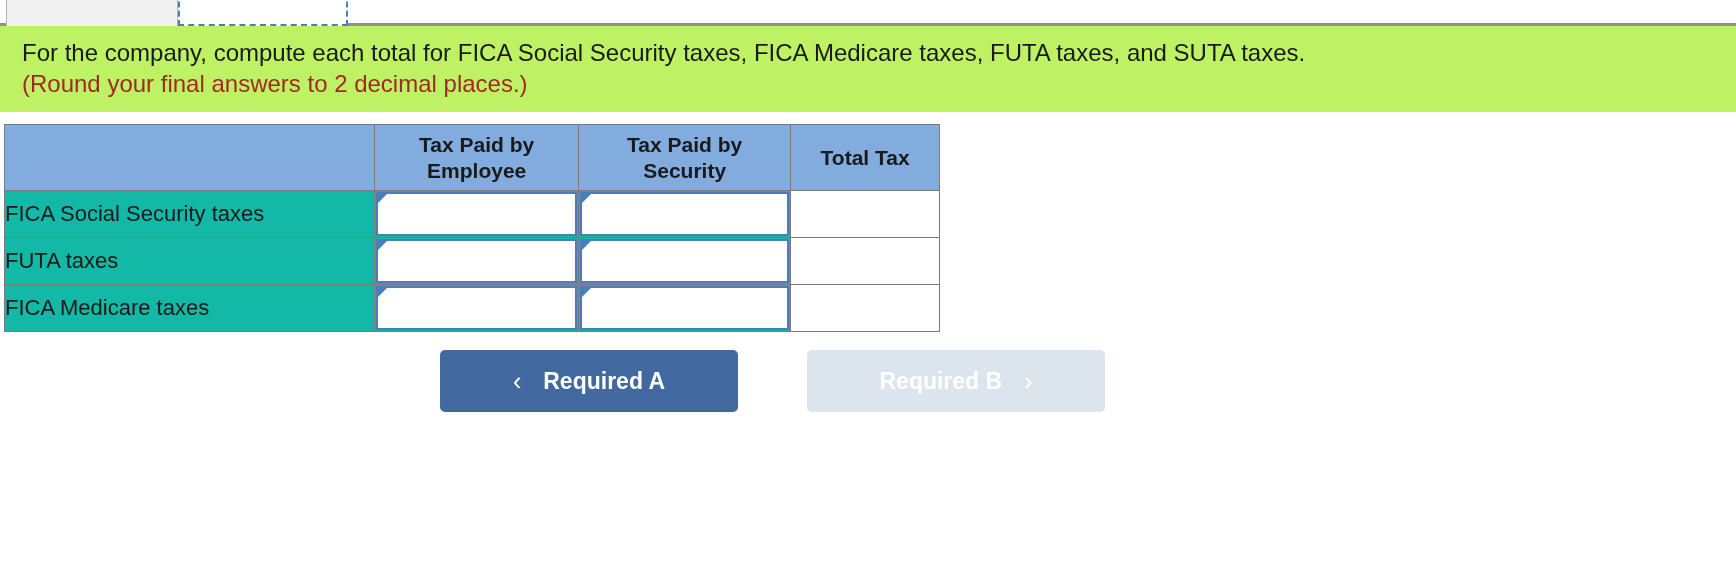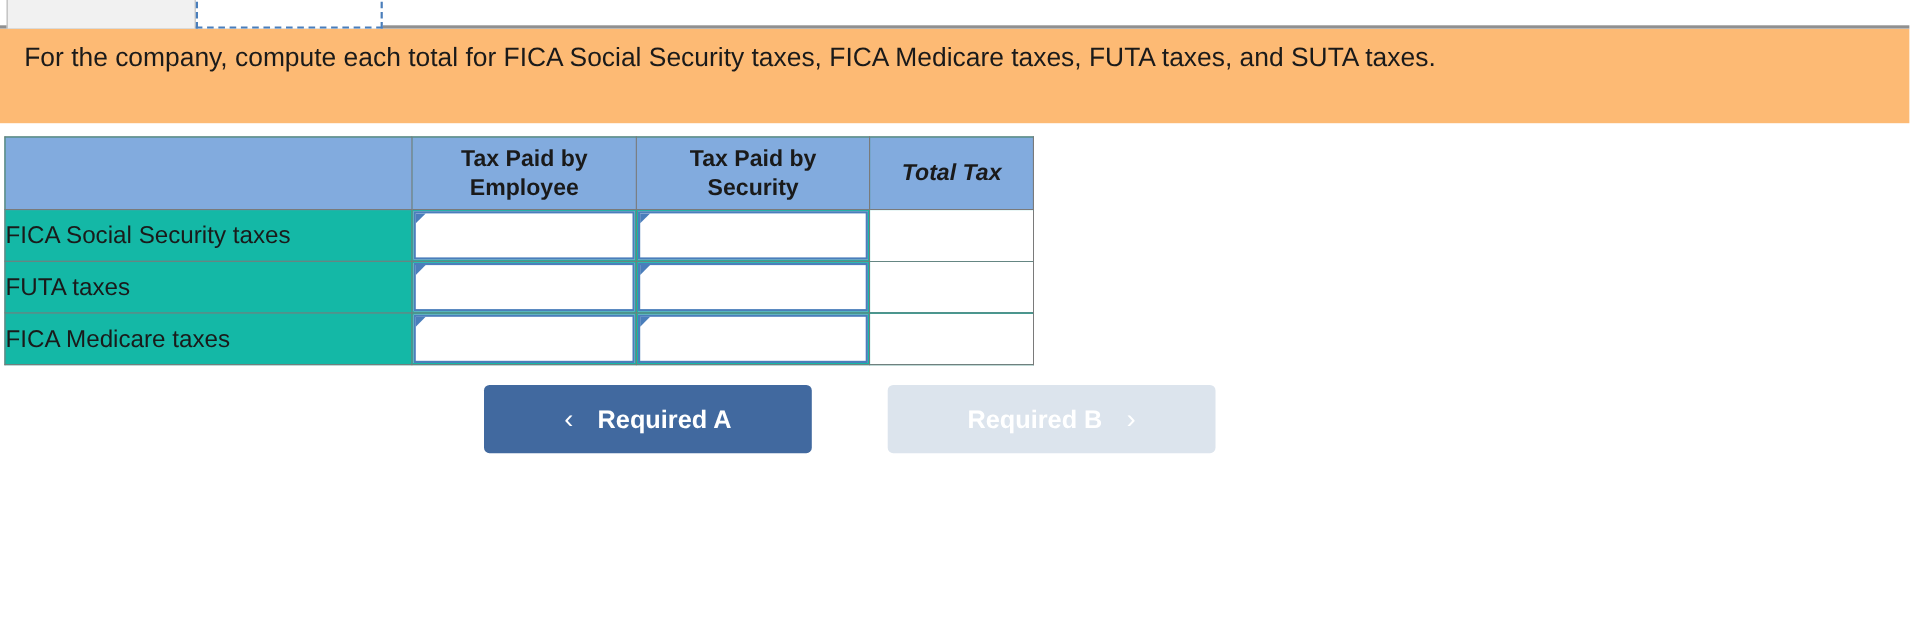--- a/index.html
+++ b/index.html
@@ -42,21 +42,21 @@
     padding-top: 30px;
     text-align: center;
     font-size: 13px;
     color: #333;
     white-space: nowrap;
     overflow: hidden;
   }
 
   
   .instruction-banner {
-    background: #fdba74;
+    background: #bef264;
     padding: 12px 0 14px 22px;
     width: 100%;
     height: 86px;
   }
   .instruction-line1 {
     font-size: 24px;
     color: #1a1a1a;
     line-height: 1.28;
     white-space: nowrap;
   }
@@ -89,21 +89,21 @@
     font-size: 21px;
     font-weight: bold;
     text-align: center;
     height: 66px;
     line-height: 1.22;
     padding: 2px 4px;
   }
   th.col-label   { width: 356px; }
   th.col-employee{ width: 196px; }
   th.col-employer{ width: 204px; }
-  th.col-total   { width: 143px; font-style: italic; }
+  th.col-total   { width: 143px; }
 
   td.row-label {
     font-size: 22px;
     color: #1a1a1a;
     padding: 4px 0 4px 8px;
     height: 47px;
     white-space: nowrap;
   }
   td.cell-input, td.cell-total {
     height: 47px;
@@ -194,20 +194,21 @@
   <div class="tab tab-inactive">
     <span class="tab-label"></span>
   </div>
   <div class="tab tab-active">
     <span class="tab-label"></span>
   </div>
 </div>
 
 <div class="instruction-banner">
   <div class="instruction-line1">For the company, compute each total for FICA Social Security taxes, FICA Medicare taxes, FUTA taxes, and SUTA taxes.</div>
+  <div class="instruction-line2">(Round your final answers to 2 decimal places.)</div>
 </div>
 
 <div class="table-wrap">
   <table class="tax-table">
     <thead>
       <tr>
         <th class="col-label"></th>
         <th class="col-employee">Tax Paid by Employee</th>
         <th class="col-employer">Tax Paid by Security</th>
         <th class="col-total">Total Tax</th>

